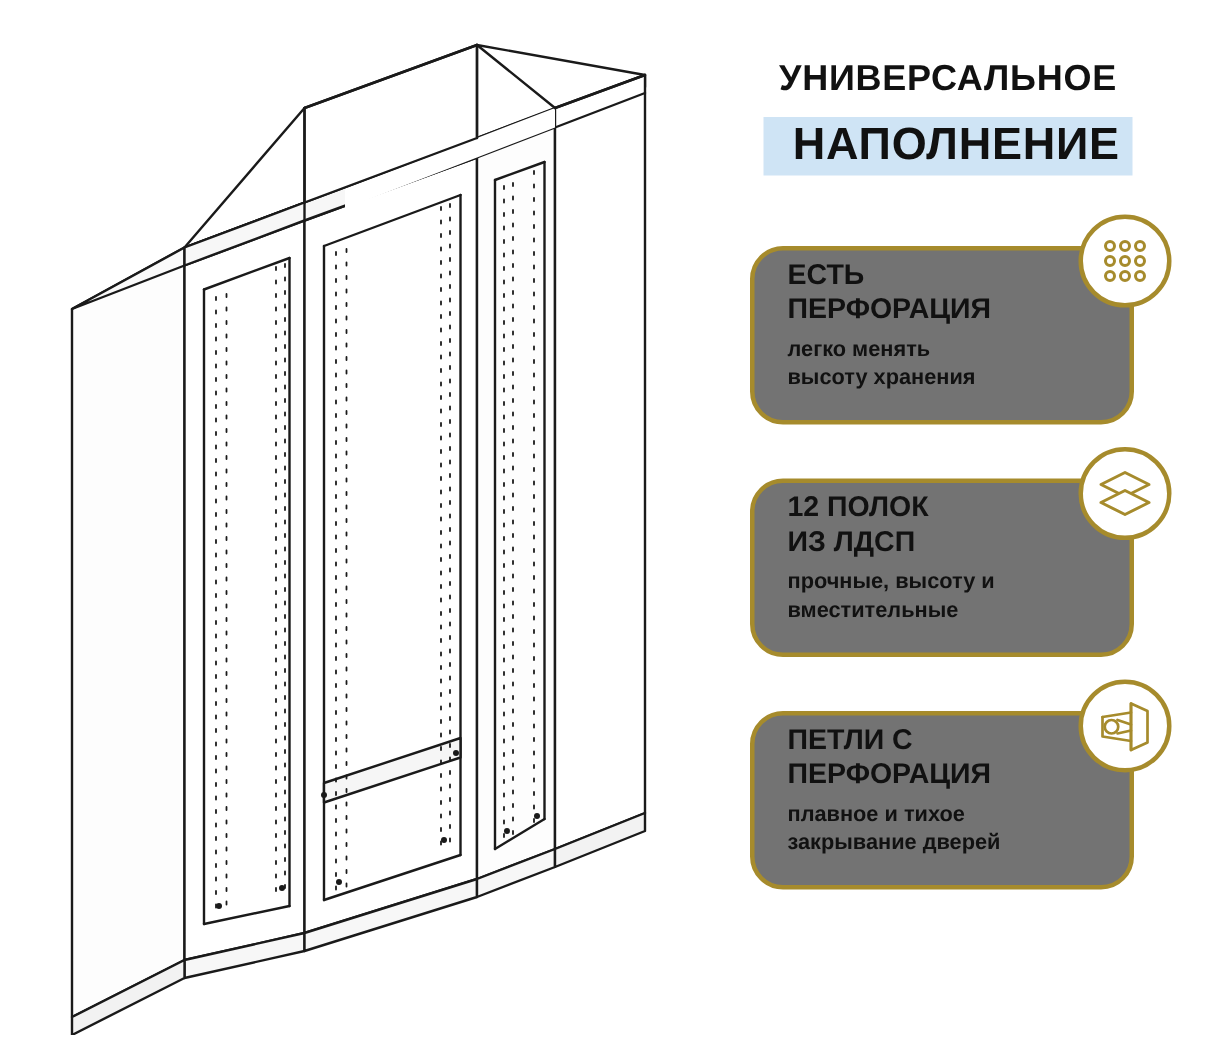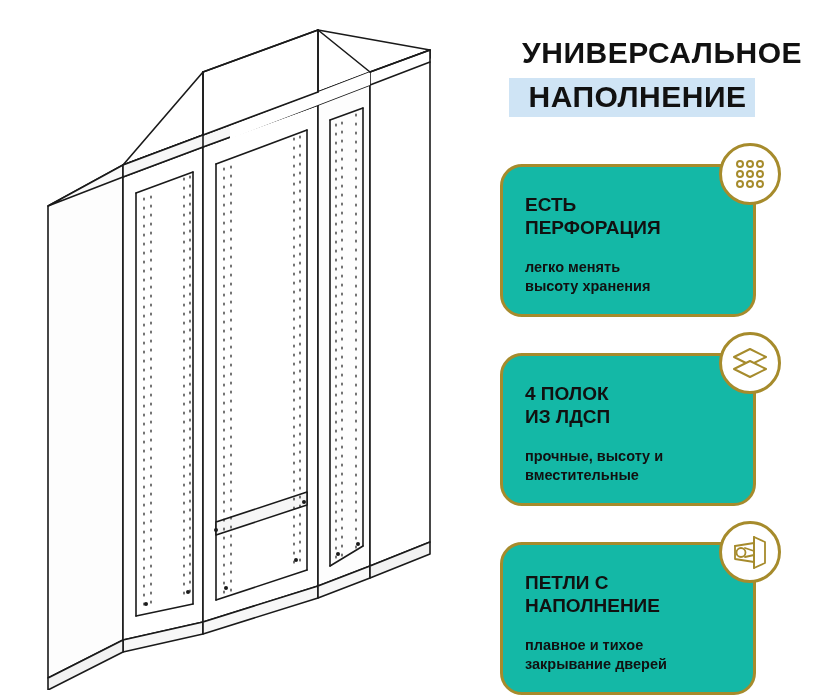--- a/index.html
+++ b/index.html
@@ -40,27 +40,26 @@
   }
 
   .headline {
     position: absolute;
     top: 36px;
     left: 0;
     width: 340px;
     text-align: center;
   }
   .headline .line1 {
-    font-size: 30px;
+    font-size: 24px;
     font-weight: bold;
     letter-spacing: 0.5px;
     color: #111111;
     line-height: 34px;
     white-space: nowrap;
-    text-align: right;
   }
   .headline .line2 {
     display: inline-block;
     margin-top: 8px;
     font-size: 30px;
     font-weight: bold;
     letter-spacing: 0.5px;
     color: #111111;
     line-height: 34px;
     background: #cfe4f5;
@@ -74,33 +73,33 @@
     left: 38px;
     width: 300px;
   }
 
   .card {
     position: relative;
     width: 256px;
     border: 3px solid #a68b2c;
     border-radius: 22px;
     box-sizing: border-box;
-    padding: 26px 18px 18px 22px;
+    padding: 5px 18px 18px 22px;
     margin-bottom: 36px;
-    background: #14b8a6;
+    background: #737373;
   }
   .card-title {
     font-size: 19px;
     font-weight: bold;
     color: #111111;
     line-height: 23px;
     white-space: pre-line;
   }
   .card-sub {
-    margin-top: 19px;
+    margin-top: 6px;
     font-size: 14.5px;
     font-weight: bold;
     color: #111111;
     line-height: 19px;
     white-space: pre-line;
   }
 
   .badge {
     position: absolute;
     right: -28px;
@@ -252,41 +251,41 @@
 
       <div class="card">
         <div class="badge">
           <svg width="38" height="34" viewBox="0 0 38 34" xmlns="http://www.w3.org/2000/svg">
             <g fill="#ffffff" stroke="#a68b2c" stroke-width="2" stroke-linejoin="round">
               <path d="M19 3 L35 11 L19 19 L3 11 Z"></path>
               <path d="M19 15 L35 23 L19 31 L3 23 Z"></path>
             </g>
           </svg>
         </div>
-        <div class="card-title">4 ПОЛОК
+        <div class="card-title">12 ПОЛОК
 ИЗ ЛДСП</div>
         <div class="card-sub">прочные, высоту и
 вместительные</div>
       </div>
 
       <div class="card">
         <div class="badge">
           <svg width="40" height="38" viewBox="0 0 40 38" xmlns="http://www.w3.org/2000/svg">
             <g fill="none" stroke="#a68b2c" stroke-width="1.8" stroke-linejoin="round" stroke-linecap="round">
               <path d="M24 4 L35 9 L35 30 L24 35 Z"></path>
               <path d="M24 4 L24 35"></path>
               <path d="M5 13 L24 10"></path>
               <path d="M5 13 L5 26 L24 29"></path>
               <circle cx="11" cy="19.5" r="4.5"></circle>
               <path d="M15 15 L24 18"></path>
               <path d="M15 24 L24 22"></path>
             </g>
           </svg>
         </div>
         <div class="card-title">ПЕТЛИ С
-НАПОЛНЕНИЕ</div>
+ПЕРФОРАЦИЯ</div>
         <div class="card-sub">плавное и тихое
 закрывание дверей</div>
       </div>
 
     </div>
   </div>
 </div>
 
 </body></html>

